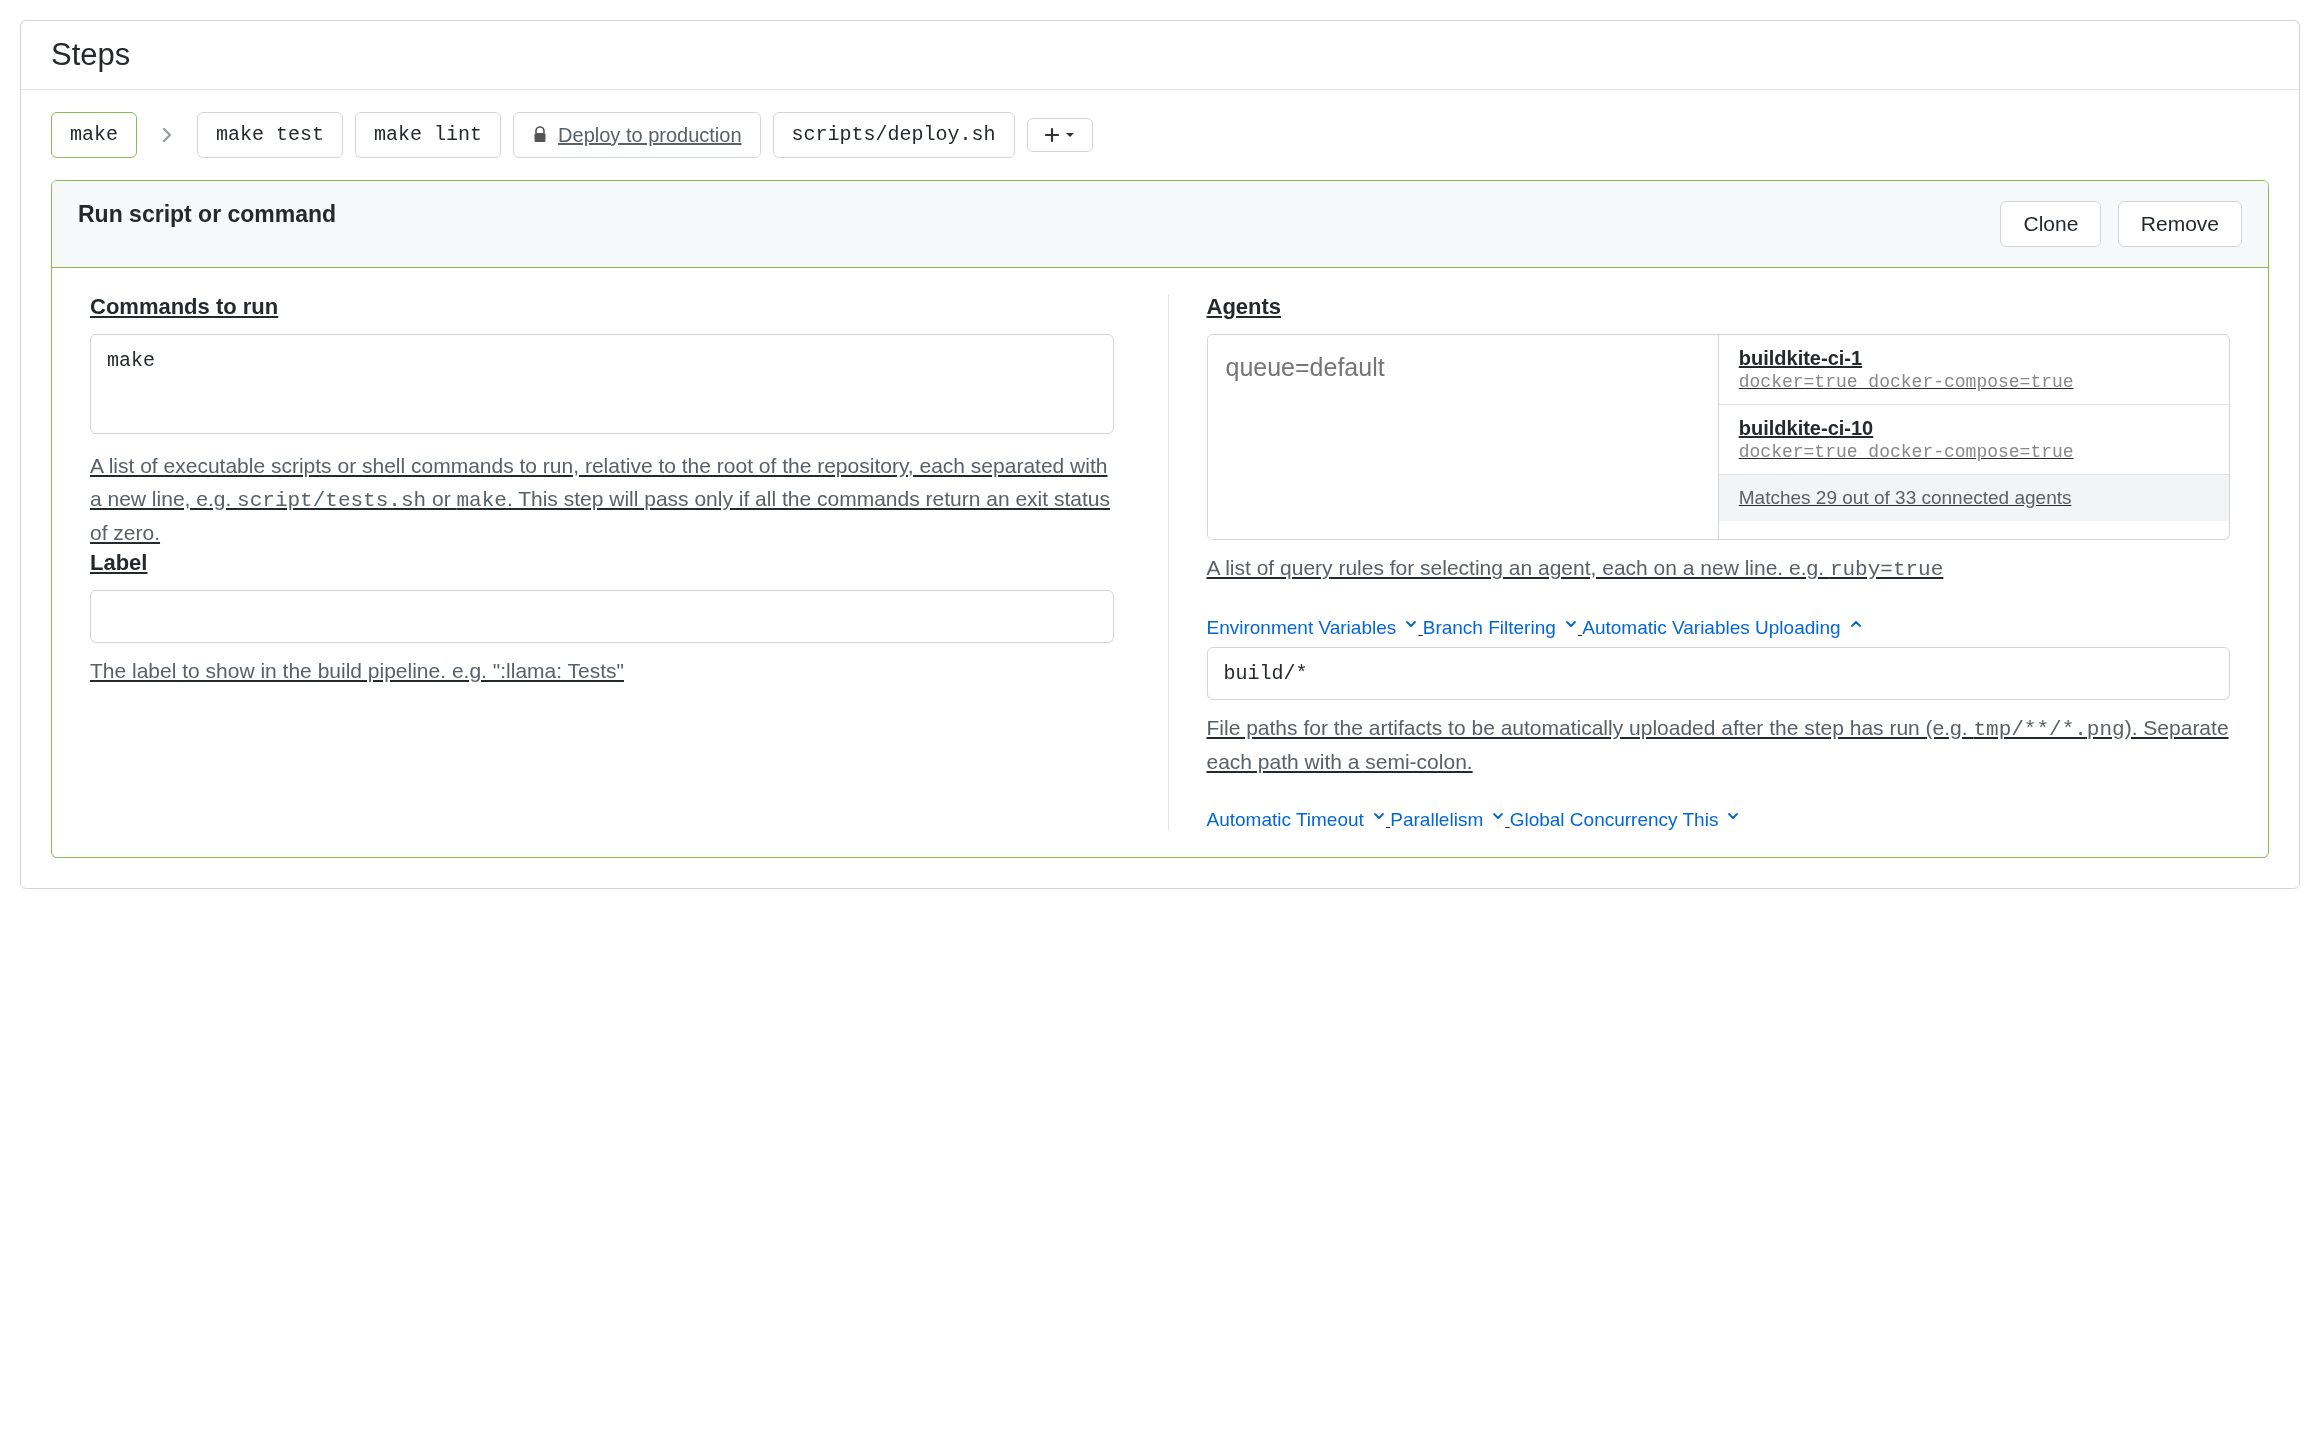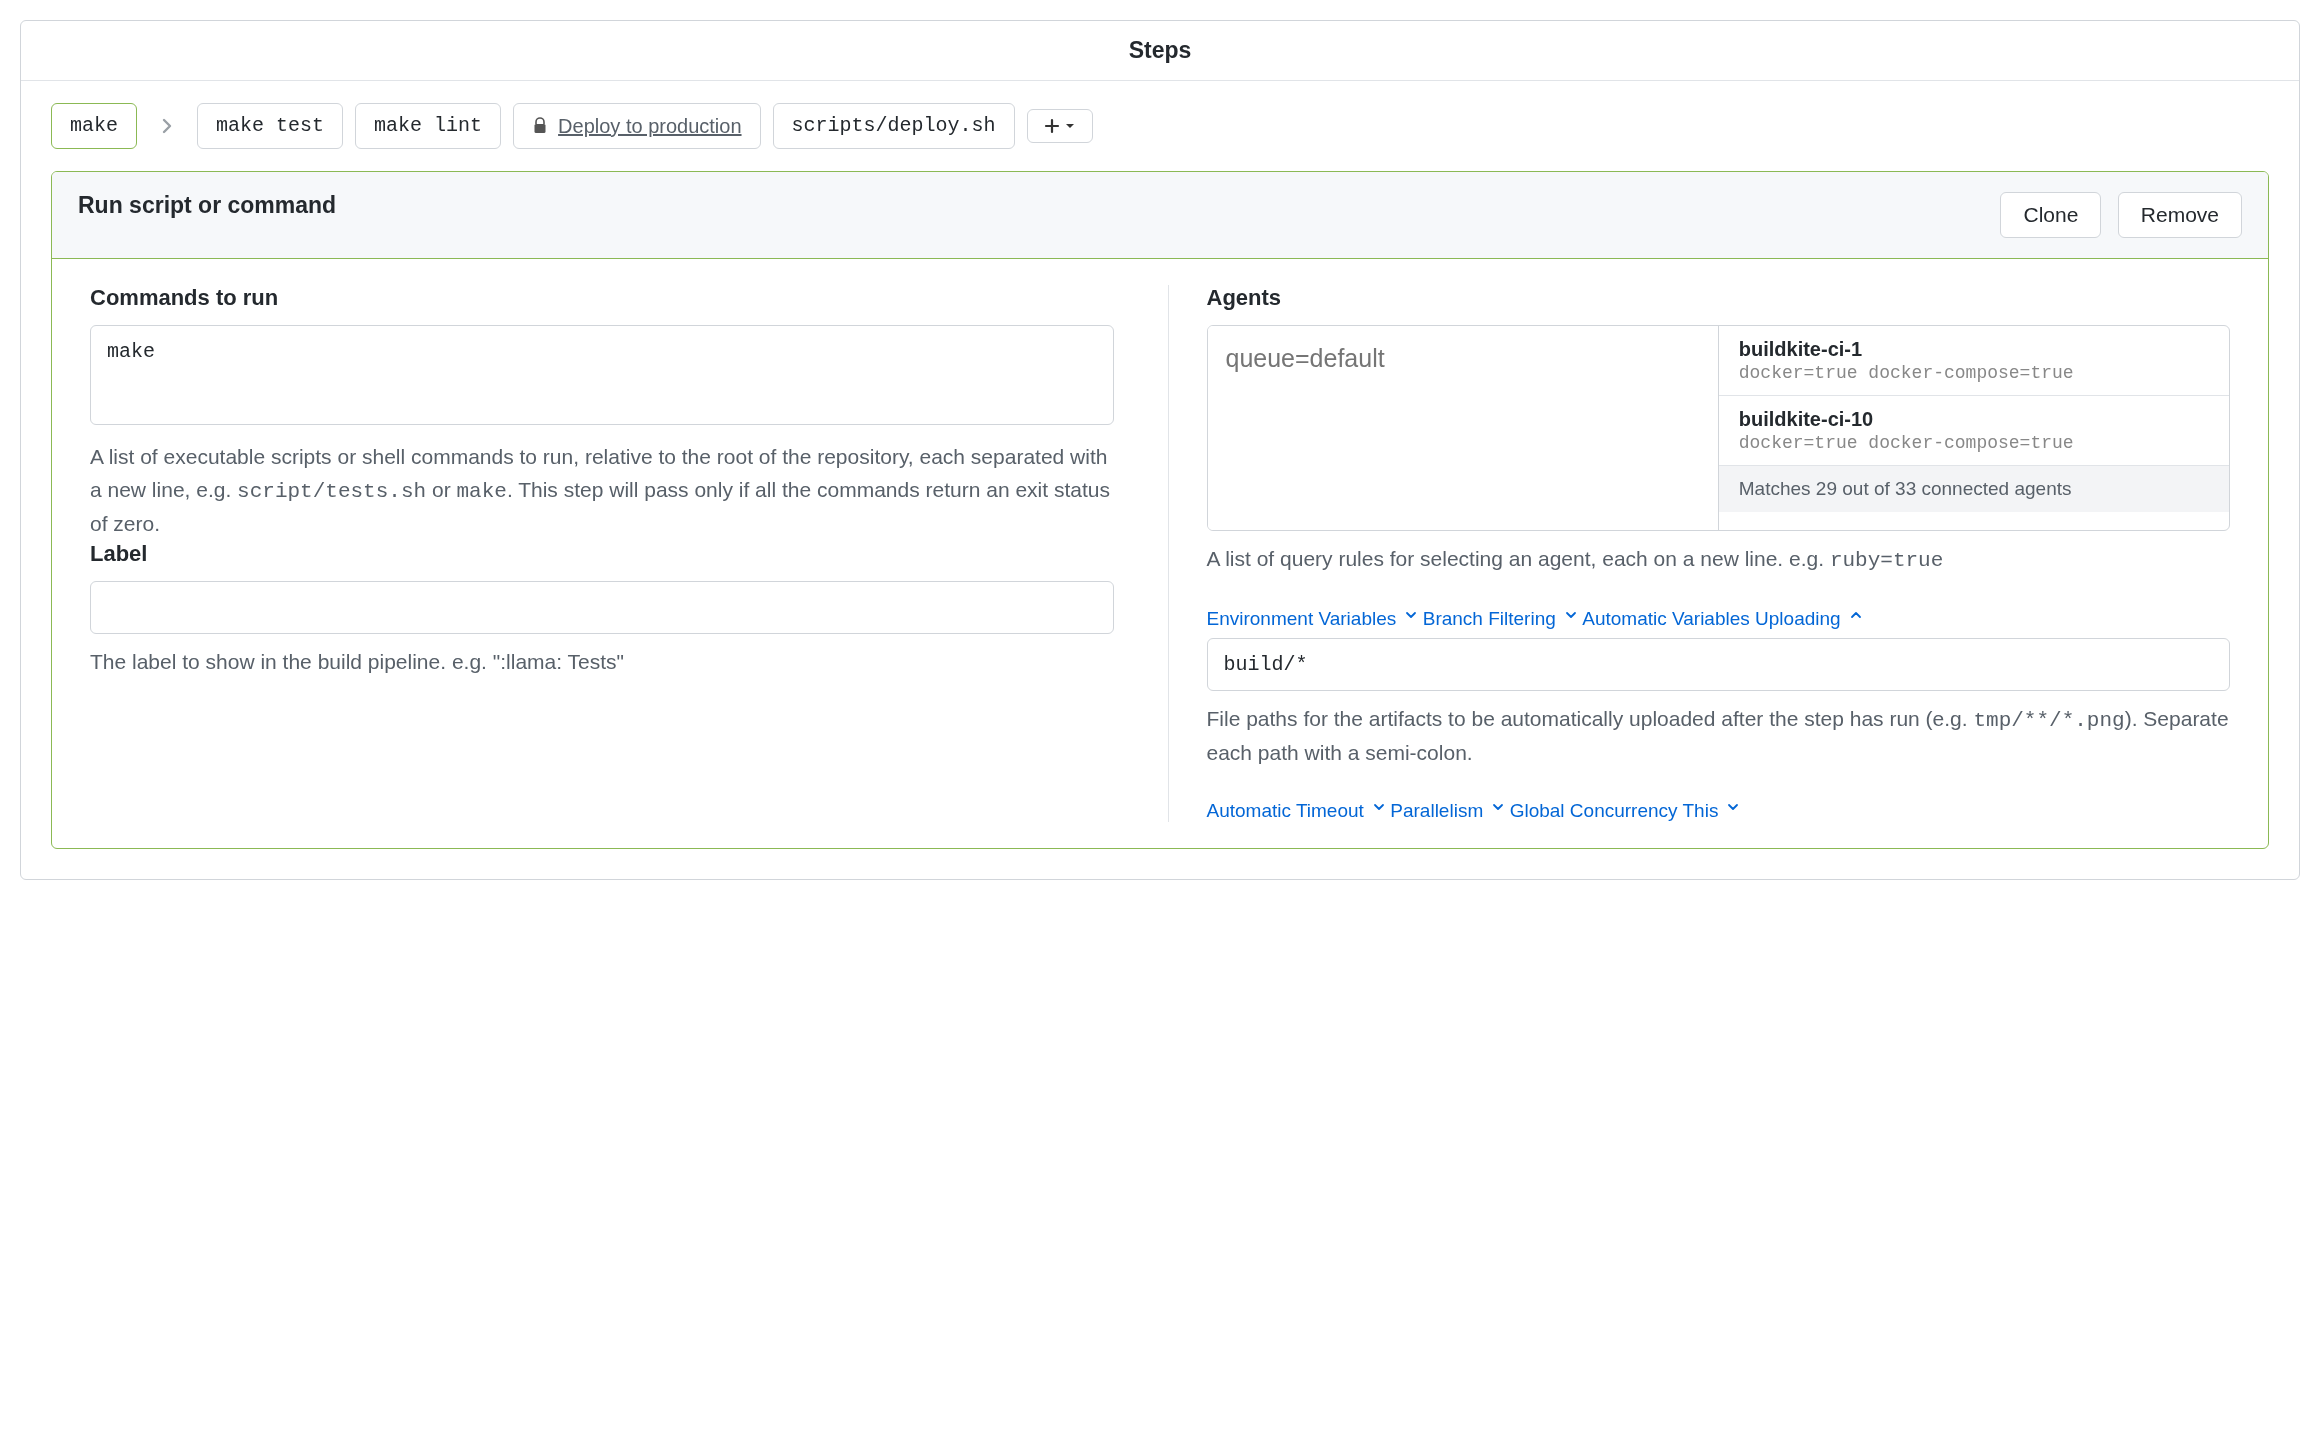--- a/index.html
+++ b/index.html
@@ -16,21 +16,21 @@
     --mono:"SFMono-Regular",Consolas,"Liberation Mono",Menlo,monospace;
   }
   html,body{margin:0;padding:0;background:#fff;color:var(--ink);
     font-family:-apple-system,BlinkMacSystemFont,"Segoe UI",Helvetica,Arial,sans-serif;
     font-size:16px;}
   *{box-sizing:border-box;}
 
   .wrap{width:2320px;height:1440px;transform-origin:top left;}
 
   .card{margin:20px;border:1px solid var(--border);border-radius:6px;background:#fff;}
-  .card-head{padding:16px 30px;border-bottom:1px solid var(--border-light);font-weight:700;font-size:23px;text-align:center;}
+  .card-head{padding:16px 30px;border-bottom:1px solid var(--border-light);font-weight:400;font-size:31px;}
 
   .tab-row{display:flex;align-items:center;gap:12px;padding:22px 30px;}
   .tab{
     display:inline-flex;align-items:center;gap:10px;
     border:1px solid var(--border);border-radius:6px;
     padding:10px 18px;font-family:var(--mono);font-size:20px;color:var(--ink);
     background:#fff;cursor:pointer;line-height:1.2;
   }
   .tab.code{font-family:var(--mono);}
   .tab.selected{border-color:var(--accent-green);color:var(--ink);}
@@ -53,21 +53,21 @@
     border-top-left-radius:5px;border-top-right-radius:5px;
   }
   .config-title{font-weight:700;font-size:23px;}
   .btn{
     display:inline-flex;align-items:center;justify-content:center;
     border:1px solid var(--border);border-radius:6px;background:#fff;
     padding:10px 22px;font-size:21px;cursor:pointer;color:var(--ink);
   }
   .btn + .btn{margin-left:12px;}
 
-  .cols{display:flex;gap:16px;padding:26px;}
+  .cols{display:flex;gap:16px;padding:26px;text-decoration:underline;}
   .col{flex:1;min-width:0;padding:0 12px;}
   .col.left{padding-right:38px;}
   .col.right{padding-left:38px;border-left:1px solid var(--border-light);}
   @media (max-width:0px){}
 
   h3.sec{font-size:22px;font-weight:700;margin:0 0 14px 0;color:var(--ink);}
   .sec-sub{margin-top:28px;}
 
   textarea, input[type=text]{
     width:100%;border:1px solid var(--border);border-radius:6px;

